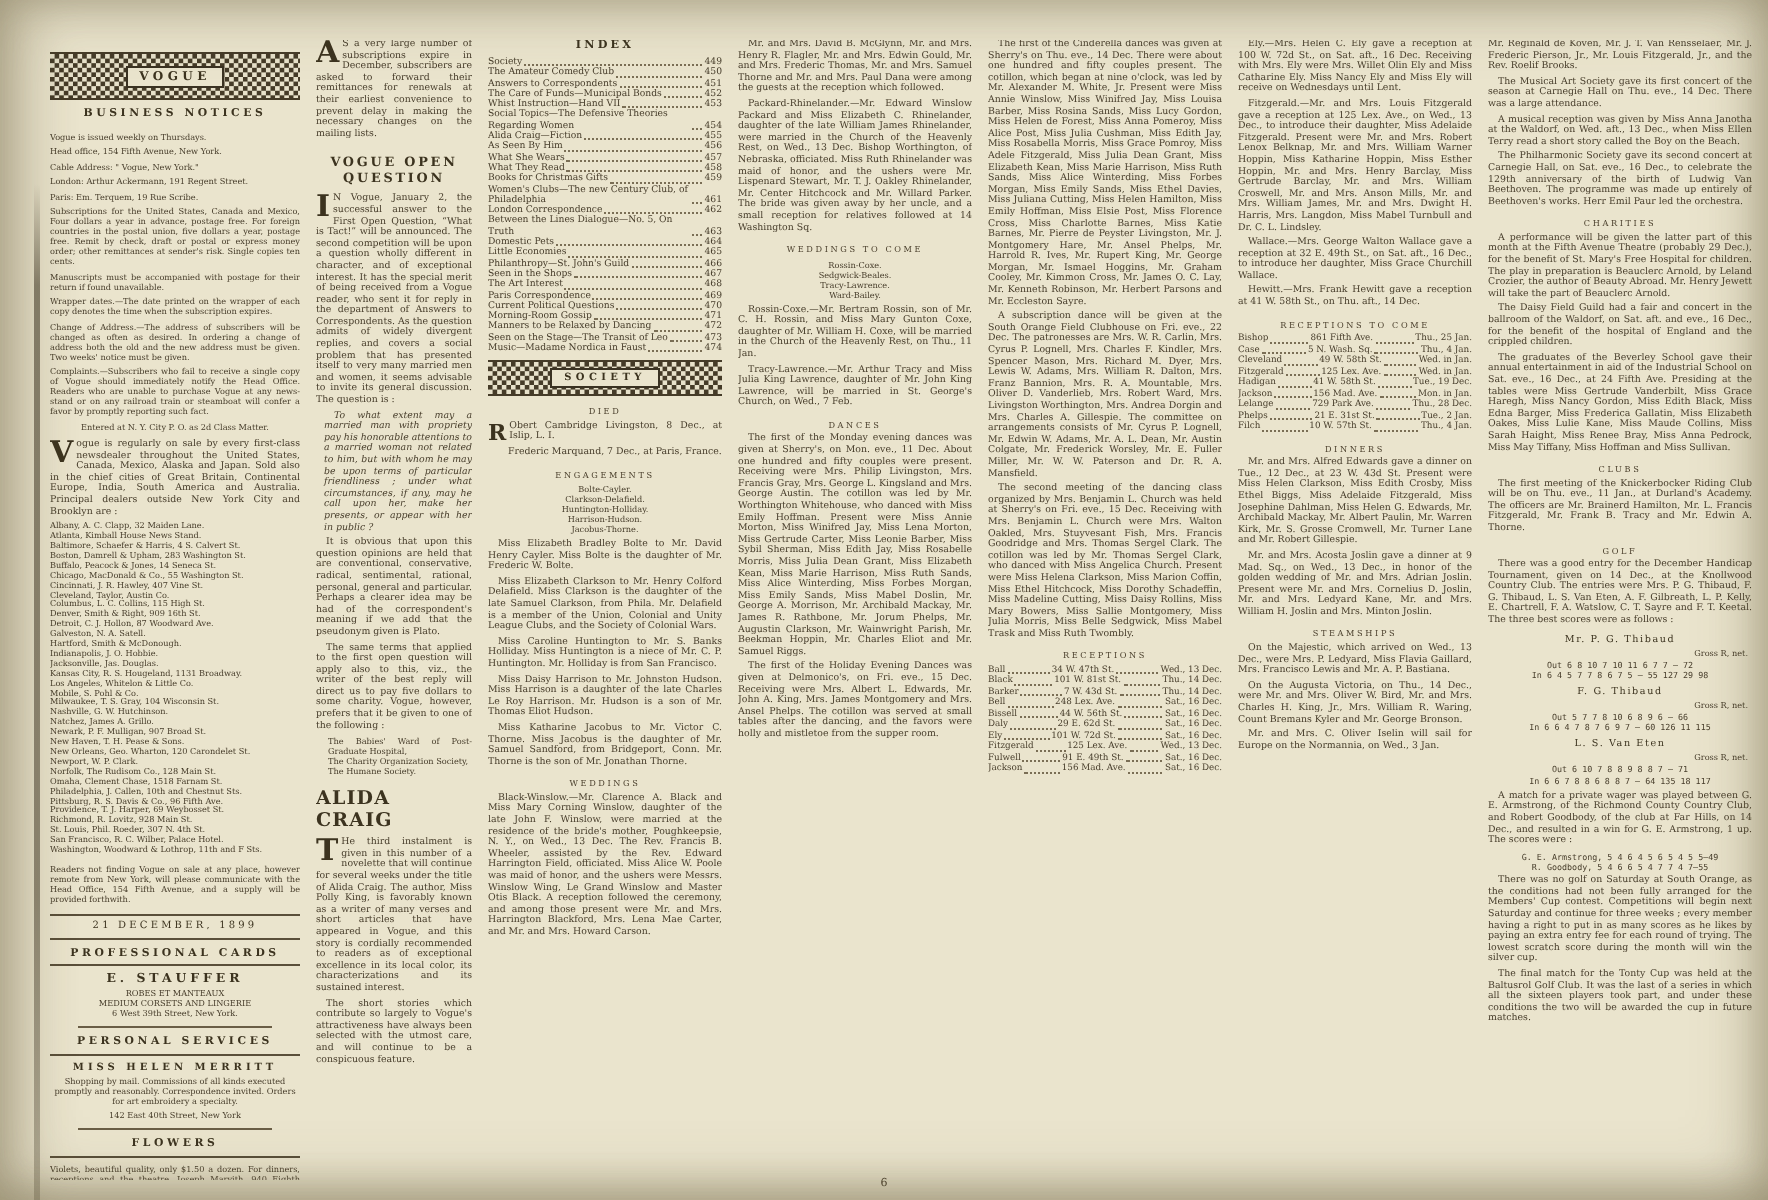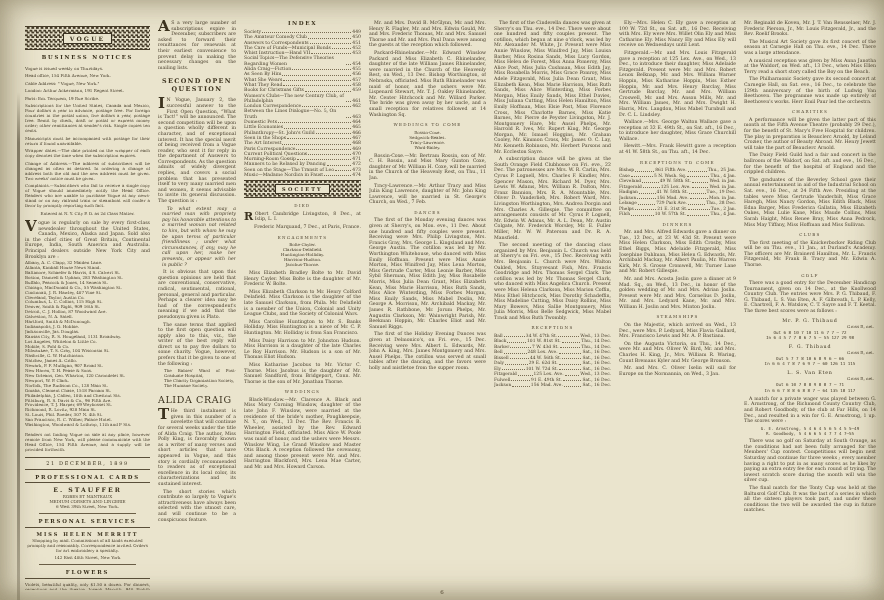--- a/index.html
+++ b/index.html
@@ -22,21 +22,21 @@
 
   .t{font-size:4.7px;line-height:5.6px;text-align:justify;margin:0 0 2px 0;text-indent:5px;}
   .t.noind{text-indent:0;}
   .it{font-style:italic;}
   .d{font-size:4.1px;line-height:4.9px;margin:0;text-align:left;}
   .tiny{font-size:4.1px;line-height:5px;text-align:justify;margin:0 0 2.5px 0;}
   .tiny.ctr{text-align:center;}
   .h{font-size:5.6px;font-weight:bold;letter-spacing:1.6px;text-align:center;margin:5px 0 3px;color:#3c331f;}
   .sh{font-size:4.1px;letter-spacing:1.3px;text-align:center;margin:5px 0 2.5px;color:#4a3f2c;}
   .bigq{font-size:6.4px;font-weight:bold;letter-spacing:1.4px;text-align:center;line-height:8px;margin:7px 0 4px;color:#3c331f;}
-  .title2{font-size:9.5px;font-weight:normal;letter-spacing:.6px;margin:6px 0 3px;color:#3c331f;}
+  .title2{font-size:9.5px;font-weight:bold;letter-spacing:.6px;margin:6px 0 3px;color:#3c331f;}
   .drop{float:left;font-size:15px;line-height:11px;padding:1px 1.5px 0 0;font-weight:bold;color:#3c331f;}
 
   .banner{position:relative;height:22px;margin:0 0 4px;display:flex;align-items:center;justify-content:center;
         background:repeating-conic-gradient(#453b28 0% 25%, #e7e1ca 25% 50%) 0 0/4.6px 4.6px;
         border-top:1px solid #453b28;border-bottom:1px solid #453b28;}
   .banner.small{height:16px;margin-top:3px;}
   .banner .label{background:#eae4cd;border:1px solid #3a3222;padding:1px 6px;font-size:6px;font-weight:bold;letter-spacing:2.2px;color:#3c331f;}
 
   .dateline{text-align:center;font-size:5px;letter-spacing:1.6px;border-top:1px solid #5a4f3a;border-bottom:1px solid #5a4f3a;
         padding:2.5px 0;margin:5px 0 4px;color:#3c331f;}
@@ -140,21 +140,21 @@
       <p class="cardline">142 East 40th Street, New York</p>
       <hr class="rule">
       <div class="cardhead">FLOWERS</div>
       <p class="tiny">Violets, beautiful quality, only $1.50 a dozen.  For dinners, receptions and the theatre.  Joseph Marvith, 940 Eighth Avenue.  Refers, by permission, among others, to Mrs. Josephine Kessling, 307 West 57th Street.</p>
     </div>
 
     <div class="col c2">
       <p class="t noind">
         <span class="drop">A</span><span>S a very large number of subscriptions expire in December, subscribers are asked to forward their remittances for renewals at their earliest convenience to prevent delay in making the necessary changes on the mailing lists.</span>
       </p>
-      <div class="bigq">SECOND OPEN QUESTION</div>
+      <div class="bigq">VOGUE OPEN QUESTION</div>
       <p class="t noind">
         <span class="drop">I</span><span>N Vogue, January 2, the successful answer to the First Open Question, “What is Tact!” will be announced. The second competition will be upon a question wholly different in character, and of exceptional interest.  It has the special merit of being received from a Vogue reader, who sent it for reply in the department of Answers to Correspondents.  As the question admits of widely divergent replies, and covers a social problem that has presented itself to very many married men and women, it seems advisable to invite its general discussion.  The question is :</span>
       </p>
       <p class="t it" style="padding-left:4px;">To what extent may a married man with propriety pay his honorable attentions to a married woman not related to him, but with whom he may be upon terms of particular friendliness ; under what circumstances, if any, may he call upon her, make her presents, or appear with her in public ?</p>
       <p class="t">It is obvious that upon this question opinions are held that are conventional, conservative, radical, sentimental, rational, personal, general and particular.  Perhaps a clearer idea may be had of the correspondent's meaning if we add that the pseudonym given is Plato.</p>
       <p class="t">The same terms that applied to the first open question will apply also to this, viz., the writer of the best reply will direct us to pay five dollars to some charity.  Vogue, however, prefers that it be given to one of the following :</p>
       <div>
 
       <p class="tiny" style="margin:0;padding-left:6px;">The Babies' Ward of Post-Graduate Hospital,</p>
           <p class="tiny" style="margin:0;padding-left:6px;">The Charity Organization Society,</p>

